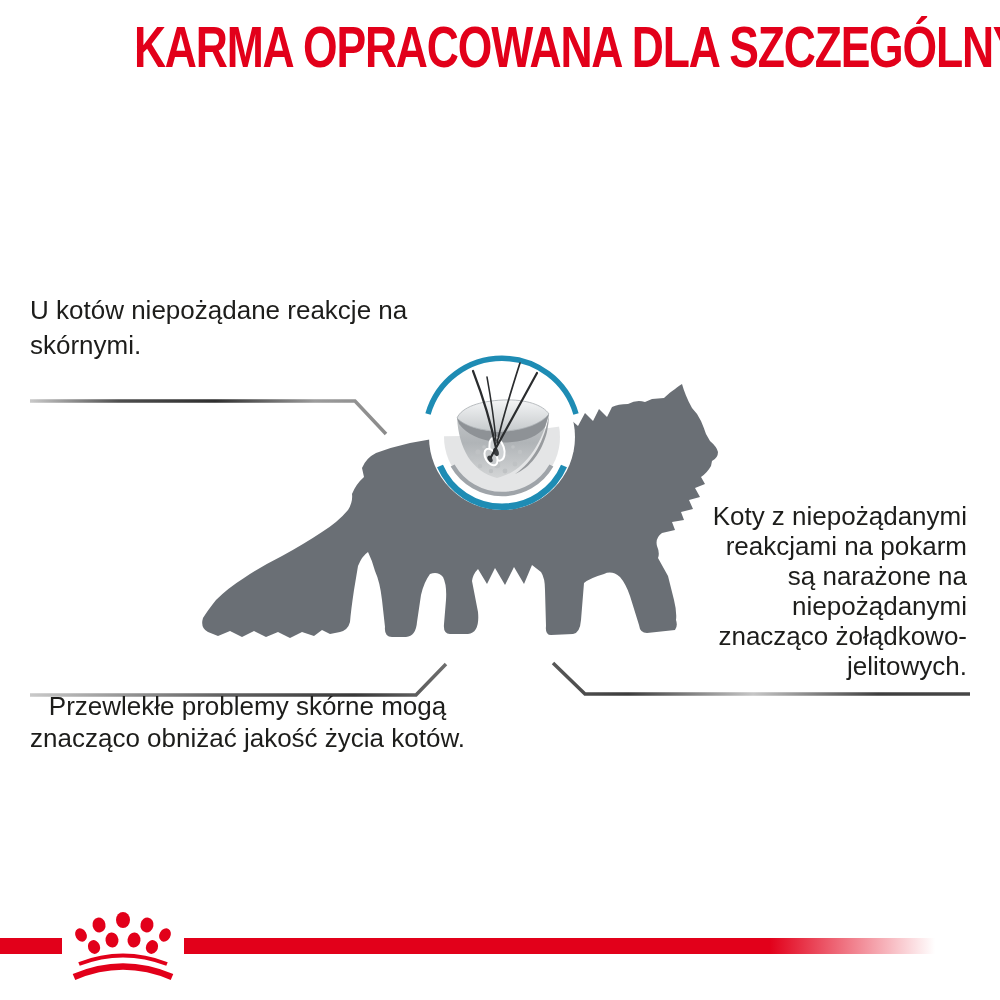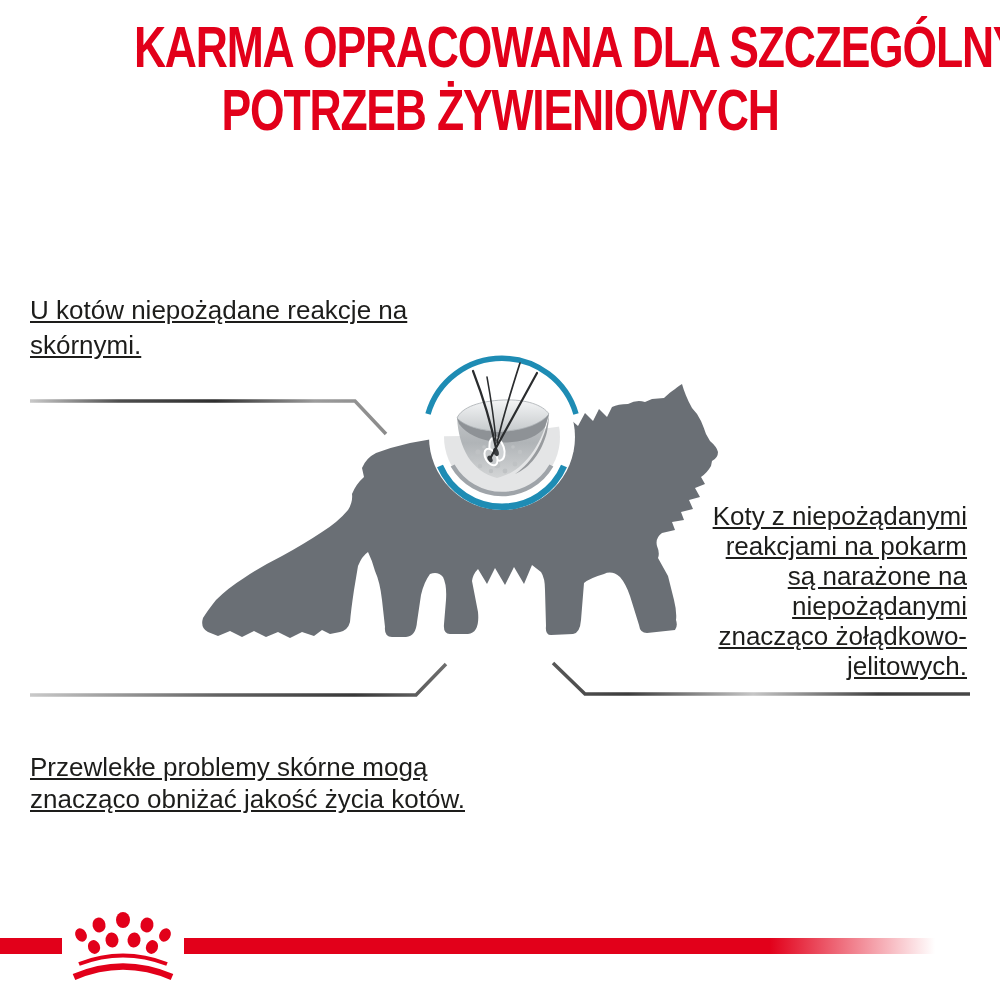--- a/index.html
+++ b/index.html
@@ -15,24 +15,24 @@
     position:relative;width:1000px;height:1000px;background:var(--page-bg);
     overflow:hidden;font-family:"Liberation Sans","DejaVu Sans",sans-serif;
   }
   .title{position:absolute;top:16px;left:0;width:1000px;text-align:center;color:var(--brand-red);}
   .t-line{height:63px;line-height:63px;white-space:nowrap;}
   .t-inner{
     display:inline-block;font-size:57px;font-weight:700;letter-spacing:-1.5px;
     transform:scaleX(0.78);transform-origin:50% 50%;white-space:nowrap;
   }
   .callout{position:absolute;color:var(--text-dark);font-size:26px;}
-  .callout span{display:block;text-decoration:underline;}
+  .callout span{display:block;}
   .co-skin{left:30px;top:293px;line-height:35px;text-align:left;}
   .co-digestive{right:33px;top:501px;line-height:30px;text-align:right;margin-left:28px;}
-  .co-quality{left:30px;top:751px;line-height:32px;text-align:left;}
+  .co-quality{left:30px;top:690px;line-height:32px;text-align:center;}
   svg.canvas{position:absolute;left:0;top:0;}
   .cat-fill{fill:var(--cat-gray);}
   .teal-stroke{stroke:var(--accent-teal);fill:none;}
   .red-fill{fill:var(--brand-red);}
   .red-stroke{stroke:var(--brand-red);fill:none;}
 </style>
 </head>
 <body>
 
 <div class="page">
@@ -178,21 +178,20 @@
         <ellipse cx="134" cy="940" rx="6.5" ry="7.5" transform="rotate(7 134 940)"></ellipse>
         <ellipse cx="152" cy="947" rx="6" ry="7" transform="rotate(20 152 947)"></ellipse>
       </g>
       <path class="red-stroke" d="M79,964 Q123,947 167,964" stroke-width="4"></path>
       <path class="red-stroke" d="M74,977 Q123,956 172,977" stroke-width="6.5"></path>
     </g>
   </svg>
 
   <header class="title">
     <div class="t-line"><span class="t-inner">KARMA OPRACOWANA DLA SZCZEGÓLNYCH</span></div>
-    <div class="t-line"><span class="t-inner">POTRZEB ŻYWIENIOWYCH</span></div>
   </header>
 
   <div class="callout co-skin">
     <span>U kotów niepożądane reakcje na</span>
     <span>skórnymi.</span>
   </div>
 
   <div class="callout co-digestive">
     <span>Koty z niepożądanymi</span>
     <span>reakcjami na pokarm</span>

